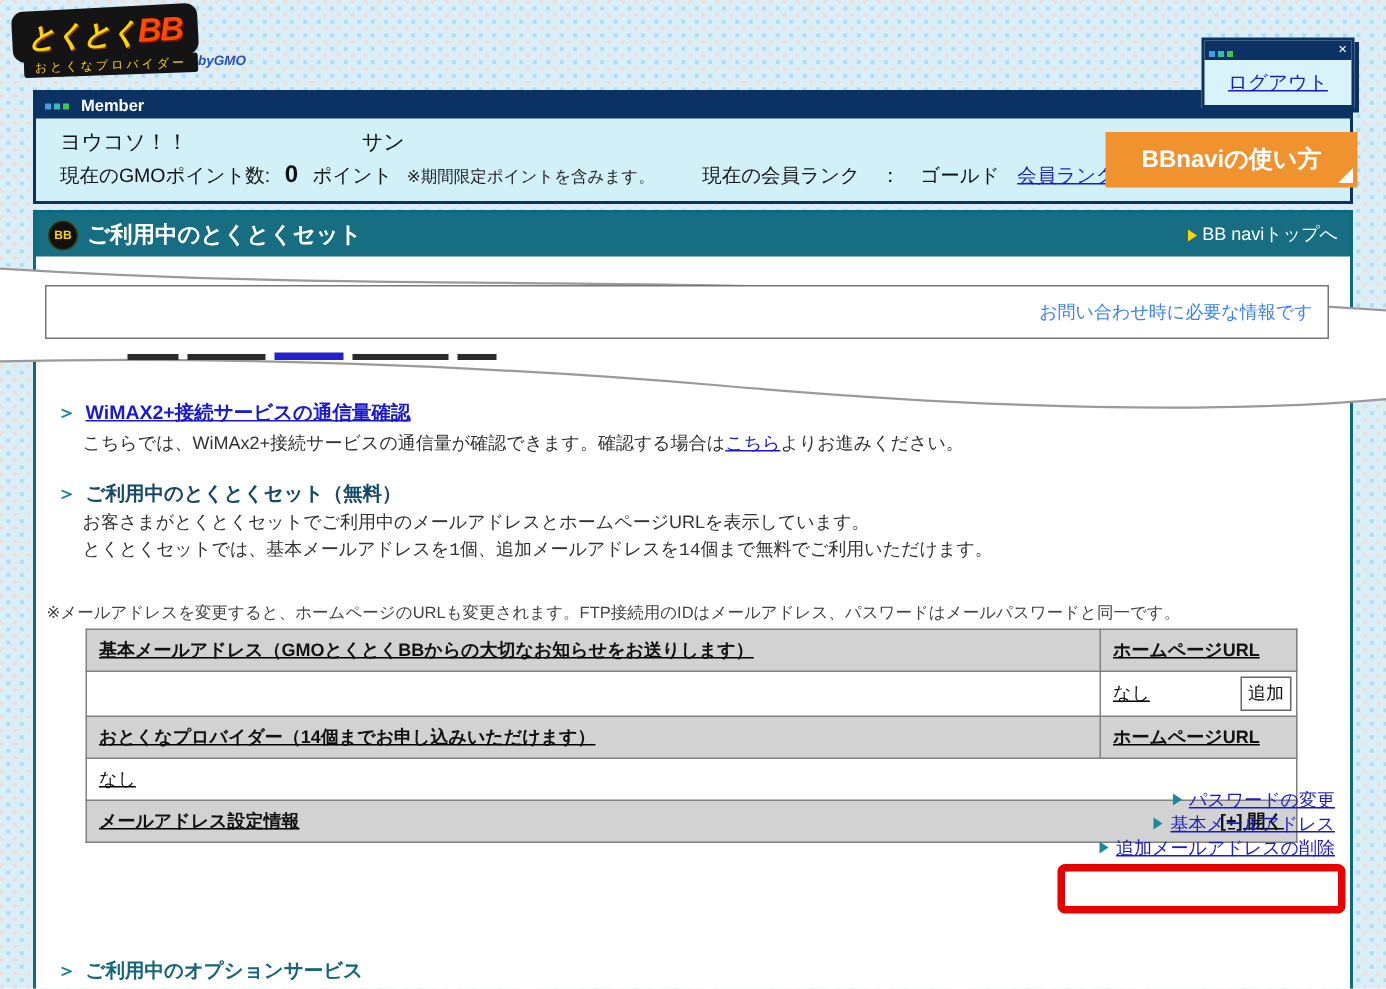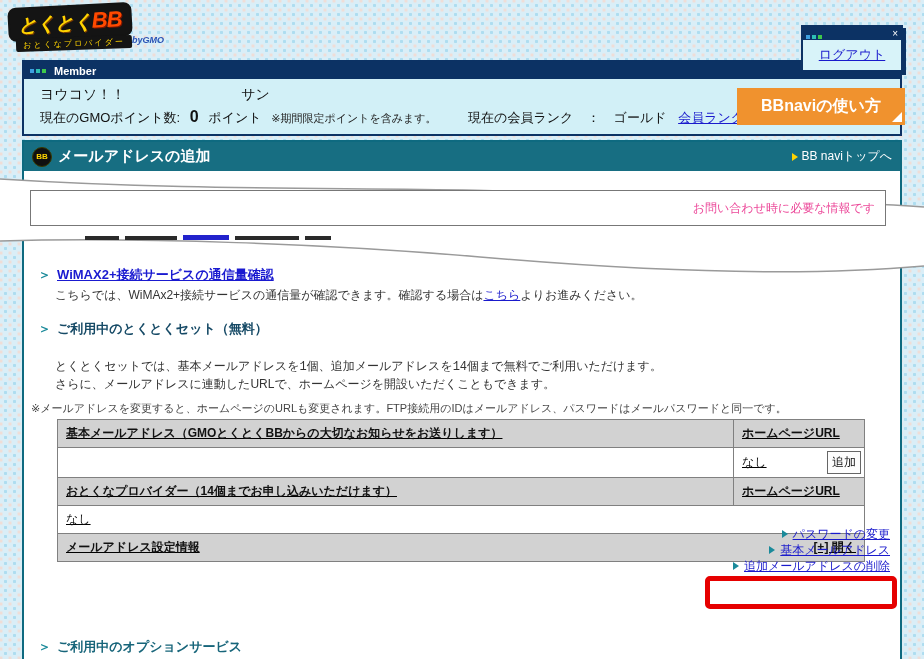--- a/index.html
+++ b/index.html
@@ -92,21 +92,21 @@
   .panel-toplink .tri { width:0; height:0; border-top:4px solid transparent; border-bottom:4px solid transparent; border-left:6px solid #ffd400; margin-right:4px; }
 
   
   .wave-svg { position:absolute; left:0; top:0; z-index:5; pointer-events:none; }
 
   
   .notice-box {
     position:absolute; left:30px; top:190px; width:856px; height:36px;
     border:1px solid #777; background:#fff; z-index:6;
     display:flex; align-items:center; justify-content:flex-end;
-    padding-right:10px; font-size:12px; color:#ec4899;
+    padding-right:10px; font-size:12px; color:#3b82f6;
   }
 
   
   .fragment { position:absolute; left:85px; top:235px; height:5px; z-index:7; display:flex; align-items:flex-end; }
   .fragment span { display:inline-block; height:4px; margin-right:6px; }
   .fragment .dk { background:#2a2a2a; }
   .fragment .bl { background:#2222cc; height:5px; }
 
   
   .sec-heading { position:absolute; font-size:13px; font-weight:bold; z-index:2; white-space:nowrap; }
@@ -196,21 +196,21 @@
   </div>
 
   <button class="bbnavi-btn">
     <span>BBnaviの使い方</span>
     <span class="corner"></span>
   </button>
 
   <div class="main-panel">
     <div class="panel-header">
       <span class="bb-icon">BB</span>
-      <span class="panel-title">メールアドレスの追加</span>
+      <span class="panel-title">ご利用中のとくとくセット</span>
       <a href="#" class="panel-toplink">
         <span class="tri"></span>
         <span>BB naviトップへ</span>
       </a>
     </div>
   </div>
 
   <svg class="wave-svg" width="924" height="659" viewBox="0 0 924 659">
     <path d="M0,179 C240,194 420,184 600,195 C720,202 820,199 924,207 L924,266 C800,277 640,271 480,257 C330,244 140,237 0,241 Z" fill="#ffffff"></path>
     <path d="M0,179 C240,194 420,184 600,195 C720,202 820,199 924,207" fill="none" stroke="#9a9a9a" stroke-width="1.5"></path>
@@ -232,22 +232,22 @@
   <div class="sec-heading" style="left:38px; top:266px;">
     <span class="gt">＞</span><a href="#">WiMAX2+接続サービスの通信量確認</a>
   </div>
   <div class="body-text" style="left:55px; top:287px;">
     <span>こちらでは、WiMAx2+接続サービスの通信量が確認できます。確認する場合は</span><a href="#">こちら</a><span>よりお進みください。</span>
   </div>
 
   <div class="sec-heading" style="left:38px; top:320px;">
     <span class="gt">＞</span><span class="plain-navy">ご利用中のとくとくセット（無料）</span>
   </div>
+  <div class="body-text" style="left:55px; top:340px;">お客さまがとくとくセットでご利用中のメールアドレスとホームページURLを表示しています。</div>
   <div class="body-text" style="left:55px; top:358px;font-family:Liberation Mono, monospace;">とくとくセットでは、基本メールアドレスを1個、追加メールアドレスを14個まで無料でご利用いただけます。</div>
-  <div class="body-text" style="left:55px; top:376px;">さらに、メールアドレスに連動したURLで、ホームページを開設いただくこともできます。</div>
   <div class="note-text" style="left:31px; top:401px;">※メールアドレスを変更すると、ホームページのURLも変更されます。FTP接続用のIDはメールアドレス、パスワードはメールパスワードと同一です。</div>
 
   <table class="mail-table">
     <tbody>
         <tr class="row-h">
       <th>基本メールアドレス（GMOとくとくBBからの大切なお知らせをお送りします）</th>
       <th class="col-r">ホームページURL</th>
     </tr>
     <tr class="row-v">
       <td></td>

